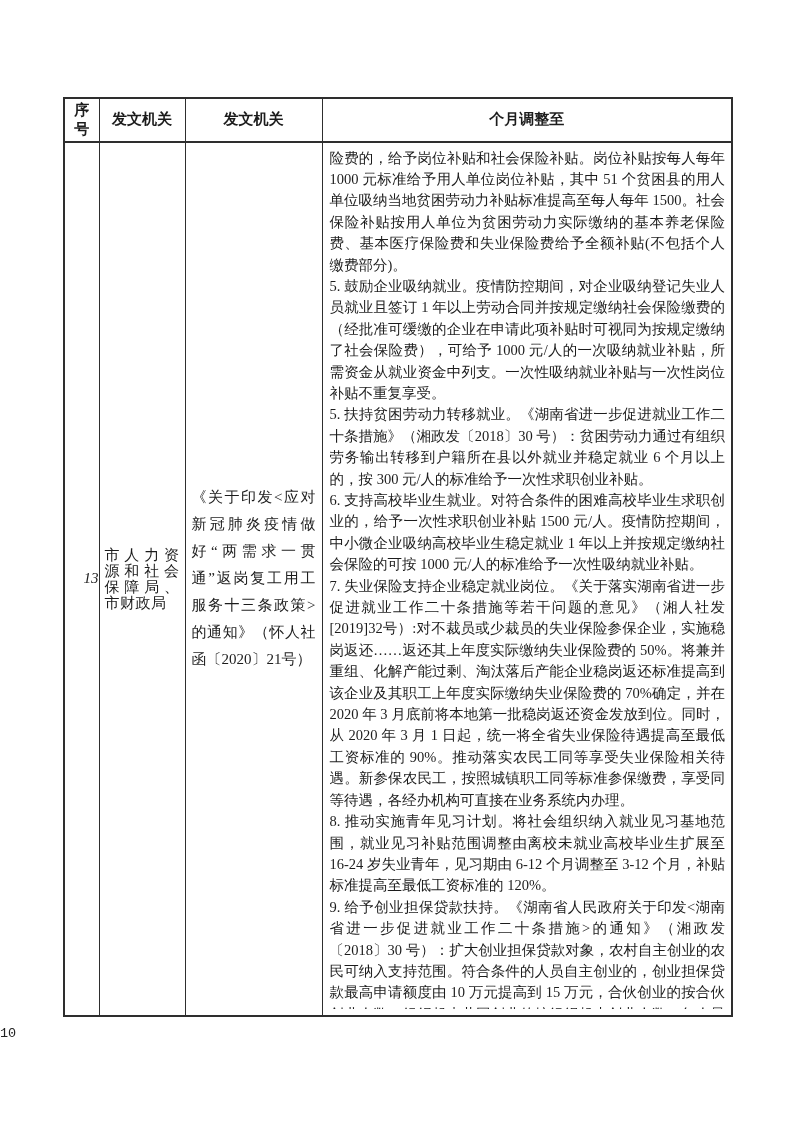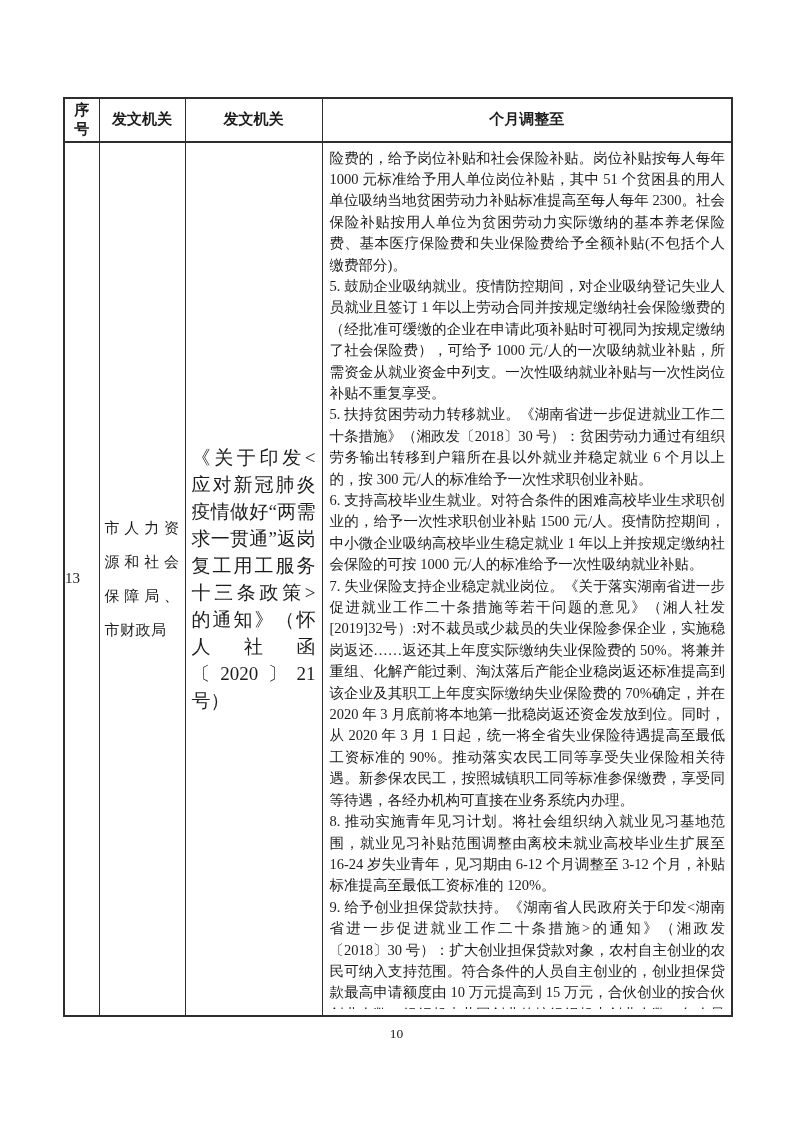--- a/index.html
+++ b/index.html
@@ -35,39 +35,40 @@
     line-height: 1.25;
     border-bottom-width: 2px;
     padding: 2px 3px;
   }
   col.c-serial  { width: 35px; }
   col.c-agency  { width: 86px; }
   col.c-title   { width: 137px; }
   col.c-content { width: 410px; }
 
   td.cell-serial {
-    text-align: left;
+    text-align: right;
     vertical-align: middle;
     font-size: 15px;
     height: 874px;
+    font-style: italic;
   }
   td.cell-agency {
     vertical-align: middle;
     font-size: 15px;
   }
   .agency-inner {
     padding: 0 5px;
     text-align: justify;
     text-align-last: left;
-    line-height: 34px;
+    line-height: 16px;
     letter-spacing: 0.5px;
   }
   td.cell-title {
     vertical-align: middle;
-    font-size: 19px;
+    font-size: 15px;
     font-family: Liberation Serif, serif;
   }
   .title-inner {
     padding: 0 6px;
     text-align: justify;
     text-align-last: left;
     line-height: 27px;
   }
   td.cell-content { vertical-align: top; }
   .content-inner {
@@ -78,23 +79,24 @@
     line-height: 21.4px;
     text-align: justify;
   }
   .content-inner p { margin: 0; }
 
   .page-number {
     position: absolute;
     top: 1026px;
     left: 0;
     width: 793px;
-    text-align: center;
+    text-align: left;
     font-size: 13.5px;
     color: #222;
+    font-family: Liberation Mono, monospace;
   }
 </style>
 </head>
 <body>
 
 <div class="page">
 
   <table class="doc-table">
     <colgroup>
       <col class="c-serial">
@@ -114,21 +116,21 @@
       <tr>
         <td class="cell-serial">13</td>
         <td class="cell-agency">
           <div class="agency-inner">市人力资源和社会保障局、市财政局</div>
         </td>
         <td class="cell-title">
           <div class="title-inner">《关于印发&lt;应对新冠肺炎疫情做好“两需求一贯通”返岗复工用工服务十三条政策&gt;的通知》（怀人社函〔2020〕21号）</div>
         </td>
         <td class="cell-content">
           <div class="content-inner">
-            <p>险费的，给予岗位补贴和社会保险补贴。岗位补贴按每人每年 1000 元标准给予用人单位岗位补贴，其中 51 个贫困县的用人单位吸纳当地贫困劳动力补贴标准提高至每人每年 2300。社会保险补贴按用人单位为贫困劳动力实际缴纳的基本养老保险费、基本医疗保险费和失业保险费给予全额补贴(不包括个人缴费部分)。</p>
+            <p>险费的，给予岗位补贴和社会保险补贴。岗位补贴按每人每年 1000 元标准给予用人单位岗位补贴，其中 51 个贫困县的用人单位吸纳当地贫困劳动力补贴标准提高至每人每年 1500。社会保险补贴按用人单位为贫困劳动力实际缴纳的基本养老保险费、基本医疗保险费和失业保险费给予全额补贴(不包括个人缴费部分)。</p>
             <p>5. 鼓励企业吸纳就业。疫情防控期间，对企业吸纳登记失业人员就业且签订 1 年以上劳动合同并按规定缴纳社会保险缴费的（经批准可缓缴的企业在申请此项补贴时可视同为按规定缴纳了社会保险费），可给予 1000 元/人的一次吸纳就业补贴，所需资金从就业资金中列支。一次性吸纳就业补贴与一次性岗位补贴不重复享受。</p>
             <p>5. 扶持贫困劳动力转移就业。《湖南省进一步促进就业工作二十条措施》（湘政发〔2018〕30 号）：贫困劳动力通过有组织劳务输出转移到户籍所在县以外就业并稳定就业 6 个月以上的，按 300 元/人的标准给予一次性求职创业补贴。</p>
             <p>6. 支持高校毕业生就业。对符合条件的困难高校毕业生求职创业的，给予一次性求职创业补贴 1500 元/人。疫情防控期间，中小微企业吸纳高校毕业生稳定就业 1 年以上并按规定缴纳社会保险的可按 1000 元/人的标准给予一次性吸纳就业补贴。</p>
             <p>7. 失业保险支持企业稳定就业岗位。《关于落实湖南省进一步促进就业工作二十条措施等若干问题的意见》（湘人社发[2019]32号）:对不裁员或少裁员的失业保险参保企业，实施稳岗返还……返还其上年度实际缴纳失业保险费的 50%。将兼并重组、化解产能过剩、淘汰落后产能企业稳岗返还标准提高到该企业及其职工上年度实际缴纳失业保险费的 70%确定，并在 2020 年 3 月底前将本地第一批稳岗返还资金发放到位。同时，从 2020 年 3 月 1 日起，统一将全省失业保险待遇提高至最低工资标准的 90%。推动落实农民工同等享受失业保险相关待遇。新参保农民工，按照城镇职工同等标准参保缴费，享受同等待遇，各经办机构可直接在业务系统内办理。</p>
             <p>8. 推动实施青年见习计划。将社会组织纳入就业见习基地范围，就业见习补贴范围调整由离校未就业高校毕业生扩展至 16-24 岁失业青年，见习期由 6-12 个月调整至 3-12 个月，补贴标准提高至最低工资标准的 120%。</p>
             <p>9. 给予创业担保贷款扶持。《湖南省人民政府关于印发&lt;湖南省进一步促进就业工作二十条措施&gt;的通知》（湘政发〔2018〕30 号）：扩大创业担保贷款对象，农村自主创业的农民可纳入支持范围。符合条件的人员自主创业的，创业担保贷款最高申请额度由 10 万元提高到 15 万元，合伙创业的按合伙创业人数、组织起来共同创业的按组织起来创业人数，每人最高 15 万元额度，最高贷款额度为 75 万元，贫困地区按规定全额贴息 3 年，其他地区按规定全额</p>
           </div>
         </td>
       </tr>
     </tbody>

